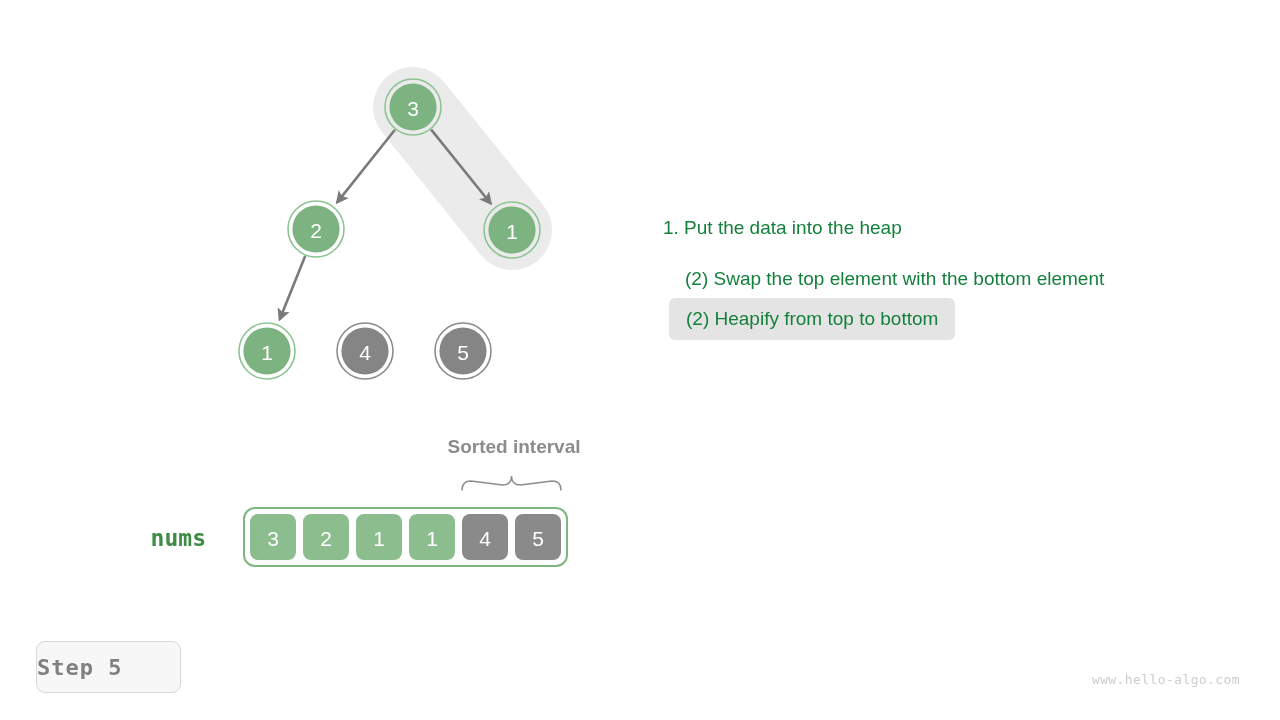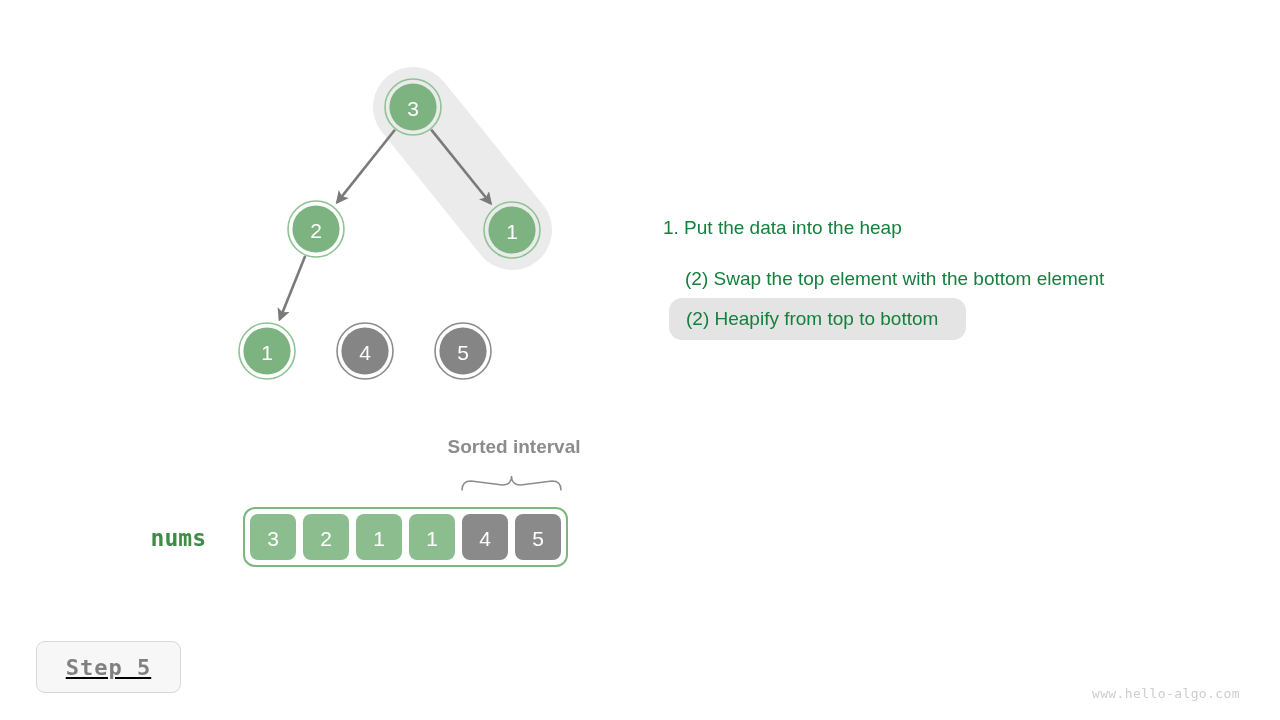--- a/index.html
+++ b/index.html
@@ -82,55 +82,54 @@
     line-height: 1.25;
     white-space: nowrap;
   }
   .step-line.sub {
     margin-left: 22px;
     margin-bottom: 14px;
   }
   .step-line.sub.highlight {
     display: inline-block;
     background: #e4e4e4;
-    border-radius: 13px;
-    padding: 9px 28px 10px 17px;
+    border-radius: 6px;
+    padding: 9px 17px 10px 17px;
     margin-left: 6px;
     margin-top: -7px;
   }
 
   
   #step-badge {
     position: absolute;
     left: 36px;
     top: 641px;
     width: 145px;
     height: 52px;
     box-sizing: border-box;
     background: #f7f7f7;
     border: 1px solid #d8d8d8;
     border-radius: 9px;
     display: flex;
     align-items: center;
-    justify-content: center;
-    text-decoration: underline;
+    justify-content: flex-start;
   }
   #step-badge-text {
     font-family: "DejaVu Sans Mono", monospace;
     font-size: 22px;
     font-weight: bold;
     color: #808080;
     letter-spacing: 1px;
   }
 
   
   #watermark {
     position: absolute;
     right: 40px;
-    bottom: 19px;
+    bottom: 33px;
     font-family: "DejaVu Sans Mono", monospace;
     font-size: 13px;
     color: #cdcdcd;
     letter-spacing: 0.4px;
   }
 </style>
 </head>
 <body>
 
 <div id="stage">

